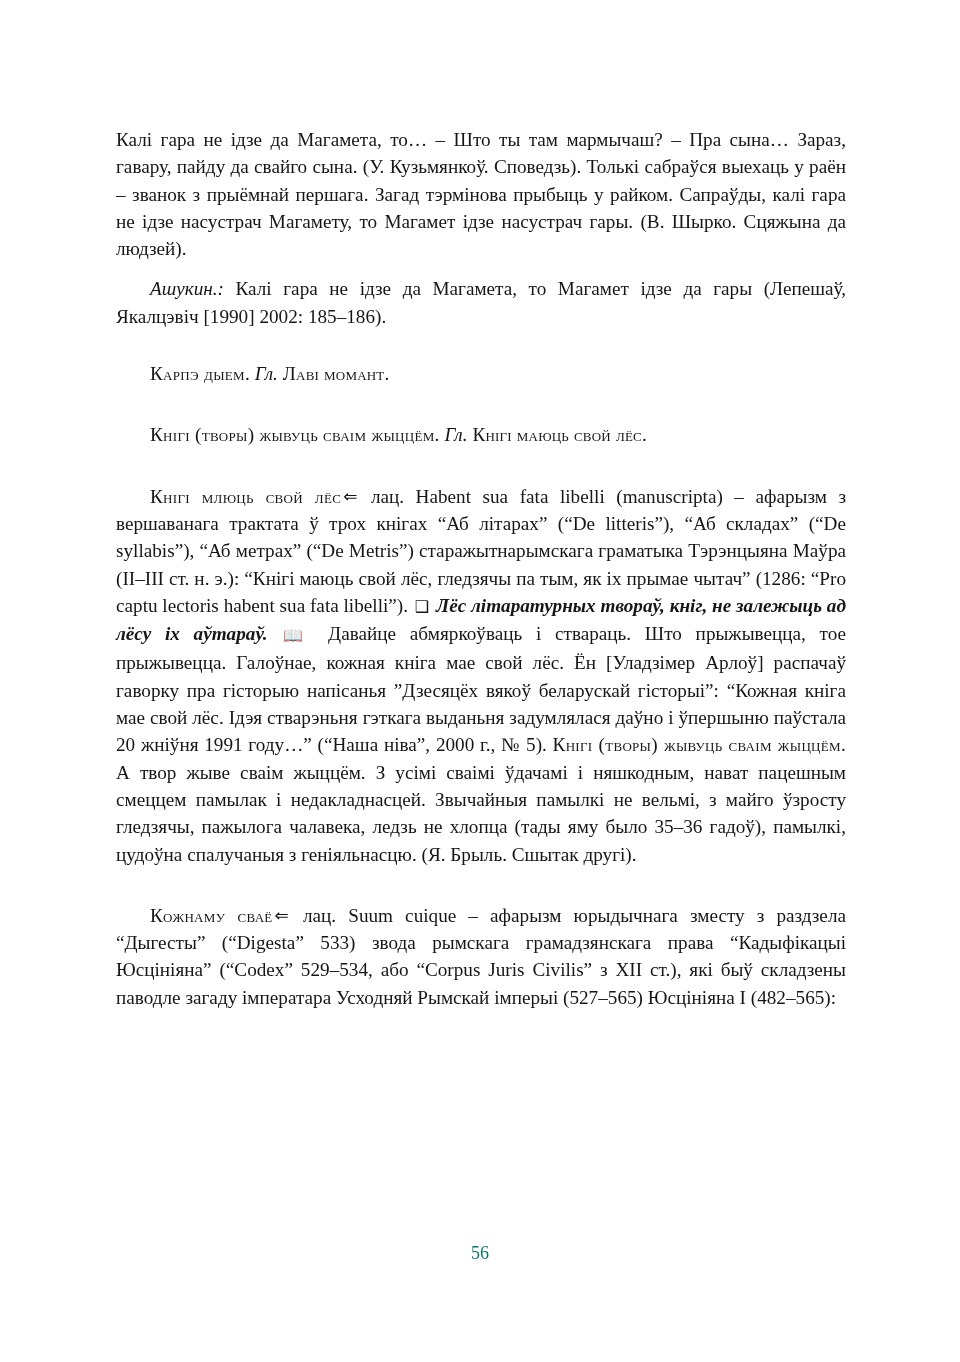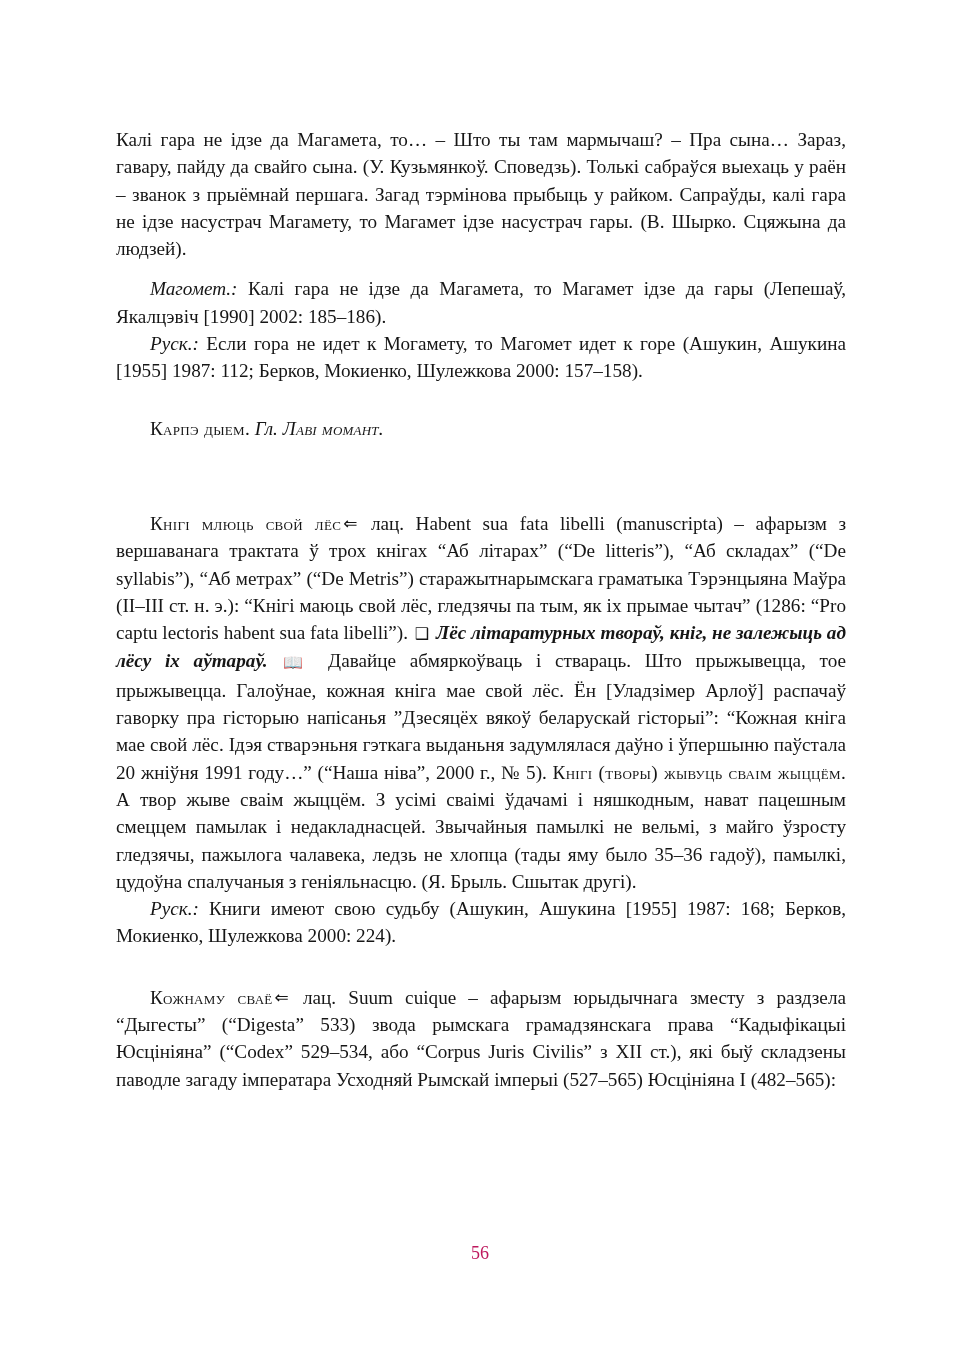--- a/index.html
+++ b/index.html
@@ -47,21 +47,20 @@
   .it {
     font-style: italic;
   }
   .bi {
     font-style: italic;
     font-weight: bold;
   }
   .sc {
     font-variant: small-caps;
     letter-spacing: 0.2px;
-    font-style: italic;
   }
   .scb {
     font-variant: small-caps;
     font-weight: normal;
     letter-spacing: 0.3px;
   }
   .arrow {
     font-family: "DejaVu Sans", sans-serif;
     font-size: 17px;
     vertical-align: 1px;
@@ -80,50 +79,49 @@
     padding: 0 2px;
   }
   .folio {
     position: absolute;
     left: 0;
     right: 0;
     top: 1243px;
     text-align: center;
     font-size: 18px;
     font-family: "Liberation Serif", "DejaVu Serif", serif;
-    color: #be185d;
+    color: #0f766e;
   }
 </style>
 </head>
 <body>
 
 <div class="page">
 
   <div class="textblock">
 
     <p class="para noindent"><span>Калі гара не ідзе да Магамета, то… – Што ты там мармычаш? – Пра сына… Зараз, гавару, пайду да свайго сына. (У. Кузьмянкоў. Споведзь). Толькі сабраўся выехаць у раён – званок з прыёмнай першага. Загад тэрмінова прыбыць у райком. Сапраўды, калі гара не ідзе насустрач Магамету, то Магамет ідзе насустрач гары. (В. Шырко. Сцяжына да людзей).</span></p>
 
     <div class="gap-sm"></div>
 
-    <p class="para indent"><span class="it">Магомет.:</span><span> Калі гара не ідзе да Магамета, то Магамет ідзе да гары (Лепешаў, Якалцэвіч [1990] 2002: 185–186).</span></p>
+    <p class="para indent"><span class="it">Ашукин.:</span><span> Калі гара не ідзе да Магамета, то Магамет ідзе да гары (Лепешаў, Якалцэвіч [1990] 2002: 185–186).</span></p>
 
-    <p class="para indent"><span class="it">Руск.:</span><span> Если гора не идет к Могамету, то Магомет идет к горе (Ашукин, Ашукина [1955] 1987: 112; Берков, Мокиенко, Шулежкова 2000: 157–158).</span></p>
 
     <div class="gap-lg"></div>
 
     <p class="para indent"><span class="scb">Карпэ дыем.</span><span class="it"> Гл.</span><span class="sc"> Лаві момант.</span></p>
 
     <div class="gap-xl"></div>
 
+    <p class="para indent"><span class="scb">Кнігі (творы) жывуць сваім жыццём.</span><span class="it"> Гл.</span><span class="sc"> Кнігі маюць свой лёс.</span></p>
 
     <div class="gap-xl"></div>
 
     <p class="para indent"><span class="scb">Кнігі млюць свой лёс</span><span class="arrow">⇐</span><span> лац. Habent sua fata libelli (manuscripta) – афарызм з вершаванага трактата ў трох кнігах “Аб літарах” (“De litteris”), “Аб складах” (“De syllabis”), “Аб метрах” (“De Metris”) старажытнарымскага граматыка Тэрэнцыяна Маўра (II–III ст. н. э.): “Кнігі маюць свой лёс, гледзячы па тым, як іх прымае чытач” (1286: “Pro captu lectoris habent sua fata libelli”). </span><span class="sqsym">❑</span><span class="bi"> Лёс літаратурных твораў, кніг, не залежыць ад лёсу іх аўтараў.</span><span class="booksym"> 📖</span><span> Давайце абмяркоўваць і ствараць. Што прыжывецца, тое прыжывецца. Галоўнае, кожная кніга мае свой лёс. Ён [Уладзімер Арлоў] распачаў гаворку пра гісторыю напісанья ”Дзесяцёх вякоў беларускай гісторыі”: “Кожная кніга мае свой лёс. Ідэя стварэньня гэткага выданьня задумлялася даўно і ўпершыню паўстала 20 жніўня 1991 году…” (“Наша ніва”, 2000 г., № 5). </span><span class="scb">Кнігі (творы) жывуць сваім жыццём.</span><span> А твор жыве сваім жыццём. З усімі сваімі ўдачамі і няшкодным, нават пацешным смеццем памылак і недакладнасцей. Звычайныя памылкі не вельмі, з майго ўзросту гледзячы, пажылога чалавека, ледзь не хлопца (тады яму было 35–36 гадоў), памылкі, цудоўна спалучаныя з геніяльнасцю. (Я. Брыль. Сшытак другі).</span></p>
 
-    <p class="para indent"><span class="it">Руск.:</span><span> Книги имеют свою судьбу (Ашукин, Ашукина [1955] 1987: 168; Берков, Мокиенко, Шулежкова 2000: 224).</span></p>
 
     <div class="gap-xl"></div>
 
     <p class="para indent"><span class="scb">Кожнаму сваё</span><span class="arrow">⇐</span><span> лац. Suum cuique – афарызм юрыдычнага зместу з раздзела “Дыгесты” (“Digesta” 533) звода рымскага грамадзянскага права “Кадыфікацыі Юсцініяна” (“Codex” 529–534, або “Corpus Juris Civilis” з XII ст.), які быў складзены паводле загаду імператара Усходняй Рымскай імперыі (527–565) Юсцініяна I (482–565):</span></p>
 
   </div>
 
   <div class="folio">56</div>
 
 </div>

